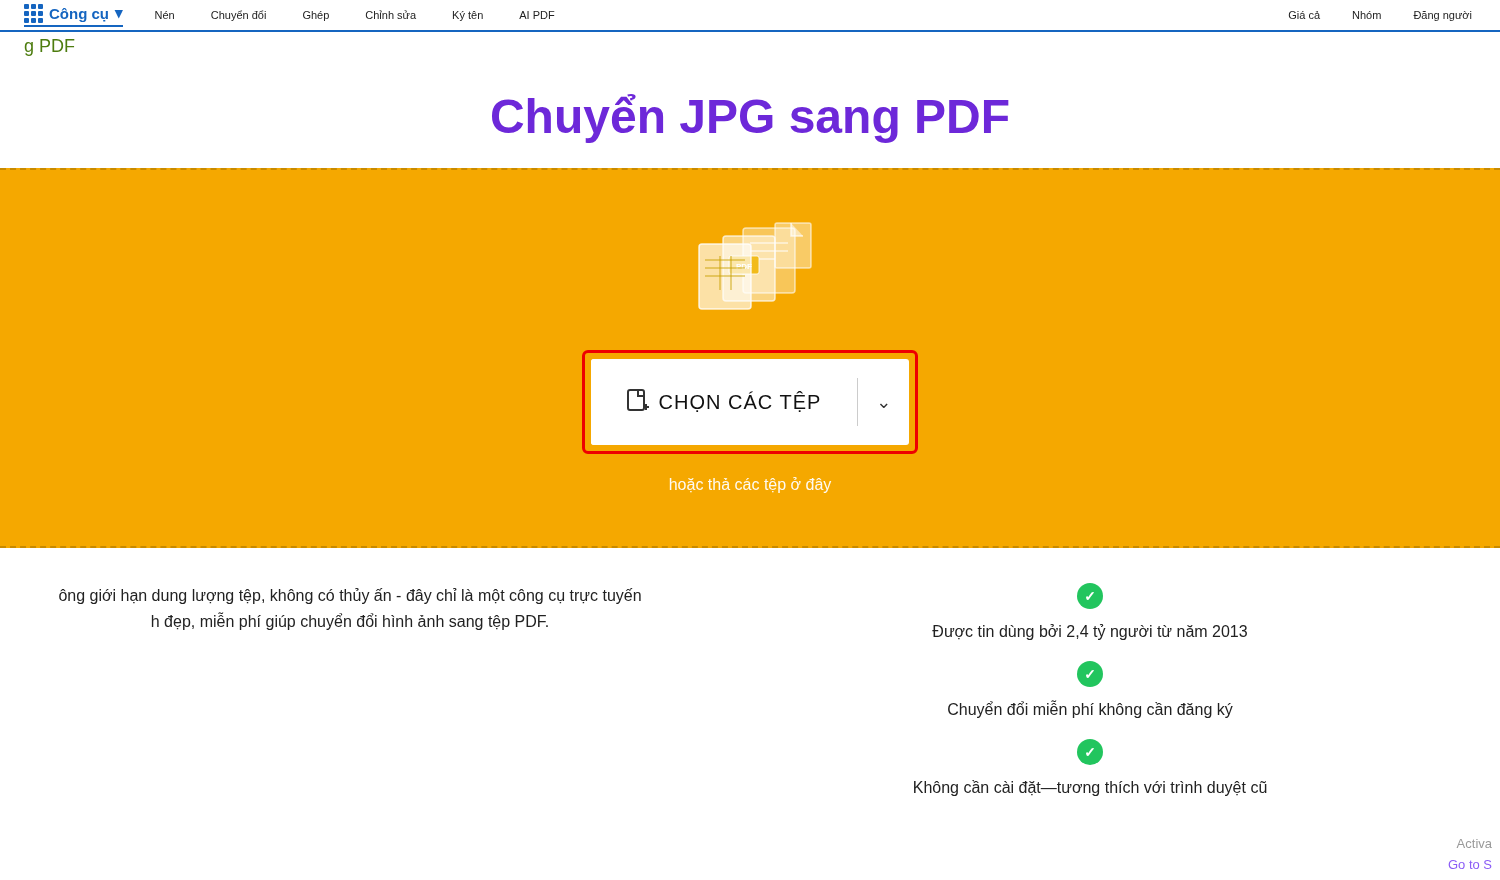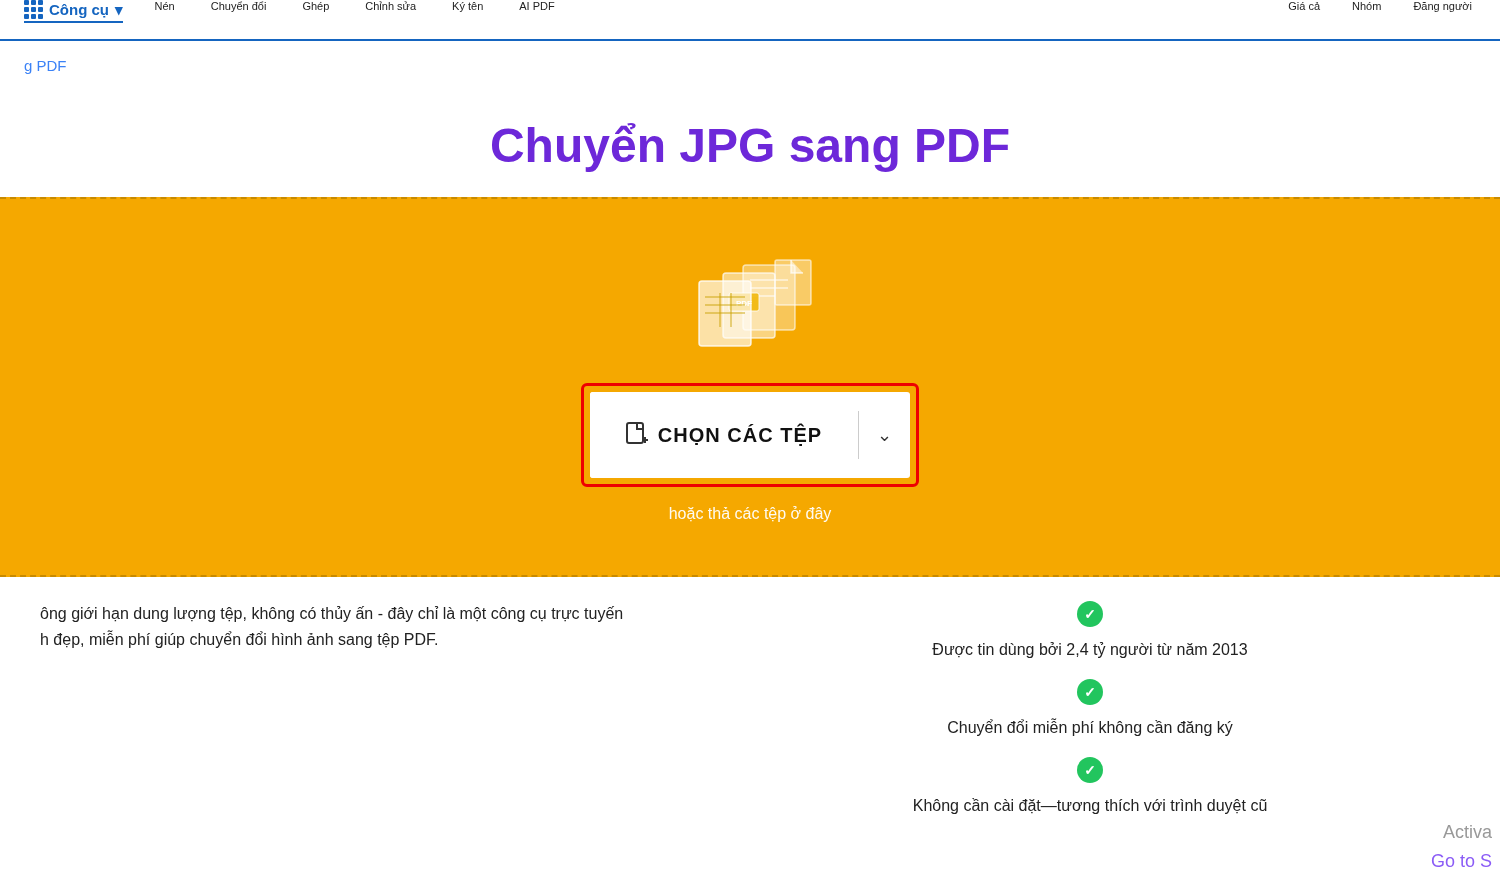--- a/index.html
+++ b/index.html
@@ -1,23 +1,23 @@
 <!DOCTYPE html>
 <html><head>
   <meta charset="utf-8">
   <style>
     * { margin: 0; padding: 0; box-sizing: border-box; }
     body { font-family: Arial, sans-serif; background: #fff; width: 1500px; min-height: 880px; overflow-x: hidden; }
 
     
     .navbar {
       display: flex;
-      align-items: flex-start;
+      align-items: center;
       padding: 0 24px;
-      height: 41px;
+      height: 32px;
       border-bottom: 2px solid #1565c0;
       background: #fff;
       gap: 28px;
     }
     .nav-tools {
       display: flex;
       align-items: center;
       gap: 6px;
       color: #1565c0;
       font-weight: bold;
@@ -48,23 +48,23 @@
     .nav-right {
       margin-left: auto;
       display: flex;
       align-items: center;
       gap: 24px;
     }
     .nav-right .nav-item { color: #222; }
 
     
     .breadcrumb {
-      padding: 16px 24px;
-      font-size: 15px;
-      color: #3b82f6;
+      padding: 4px 24px;
+      font-size: 18px;
+      color: #4d7c0f;
     }
 
     
     .page-title-section {
       text-align: center;
       padding: 28px 0 24px 0;
     }
     .page-title-section h1 {
       font-size: 48px;
       font-weight: 900;
@@ -73,21 +73,21 @@
 
     
     .upload-zone {
       background: #F5A800;
       border-top: 2px dashed #c88a00;
       border-bottom: 2px dashed #c88a00;
       padding: 48px 0 52px 0;
       display: flex;
       flex-direction: column;
       align-items: center;
-      justify-content: flex-end;
+      justify-content: space-between;
       min-height: 380px;
     }
 
     
     .file-illustration {
       width: 130px;
       height: 100px;
       margin-bottom: 28px;
       position: relative;
     }
@@ -108,21 +108,21 @@
       border-radius: 3px;
       overflow: hidden;
       cursor: pointer;
     }
     .choose-btn-main {
       display: flex;
       align-items: center;
       gap: 10px;
       padding: 30px 36px;
       font-size: 20px;
-      font-weight: 700;
+      font-weight: 400;
       letter-spacing: 1px;
       color: #111;
       background: #fff;
       border: none;
       cursor: pointer;
     }
     .choose-btn-divider {
       width: 1px;
       background: #ccc;
       height: 48px;
@@ -144,23 +144,24 @@
     .drop-text {
       margin-top: 18px;
       color: #fff;
       font-size: 16px;
       opacity: 0.95;
     }
 
     
     .info-section {
       display: flex;
-      padding: 24px 40px 40px 40px;
+      padding: 35px 40px 40px 40px;
       gap: 60px;
       align-items: flex-start;
+      text-align: center;
     }
     .info-left {
       flex: 1;
       font-size: 16px;
       color: #222;
       line-height: 1.6;
       max-width: 620px;
     }
     .info-right {
       flex: 1;
@@ -191,21 +192,21 @@
       color: #fff;
       font-size: 14px;
       font-weight: bold;
     }
 
     
     .activate-notice {
       position: fixed;
       bottom: 0;
       right: 0;
-      font-size: 18px;
+      font-size: 13px;
       color: #999;
       padding: 4px 8px;
       background: rgba(255,255,255,0.8);
       text-align: right;
       line-height: 1.6;
     }
     .go-to-text {
       color: #8b5cf6;
     }
 

